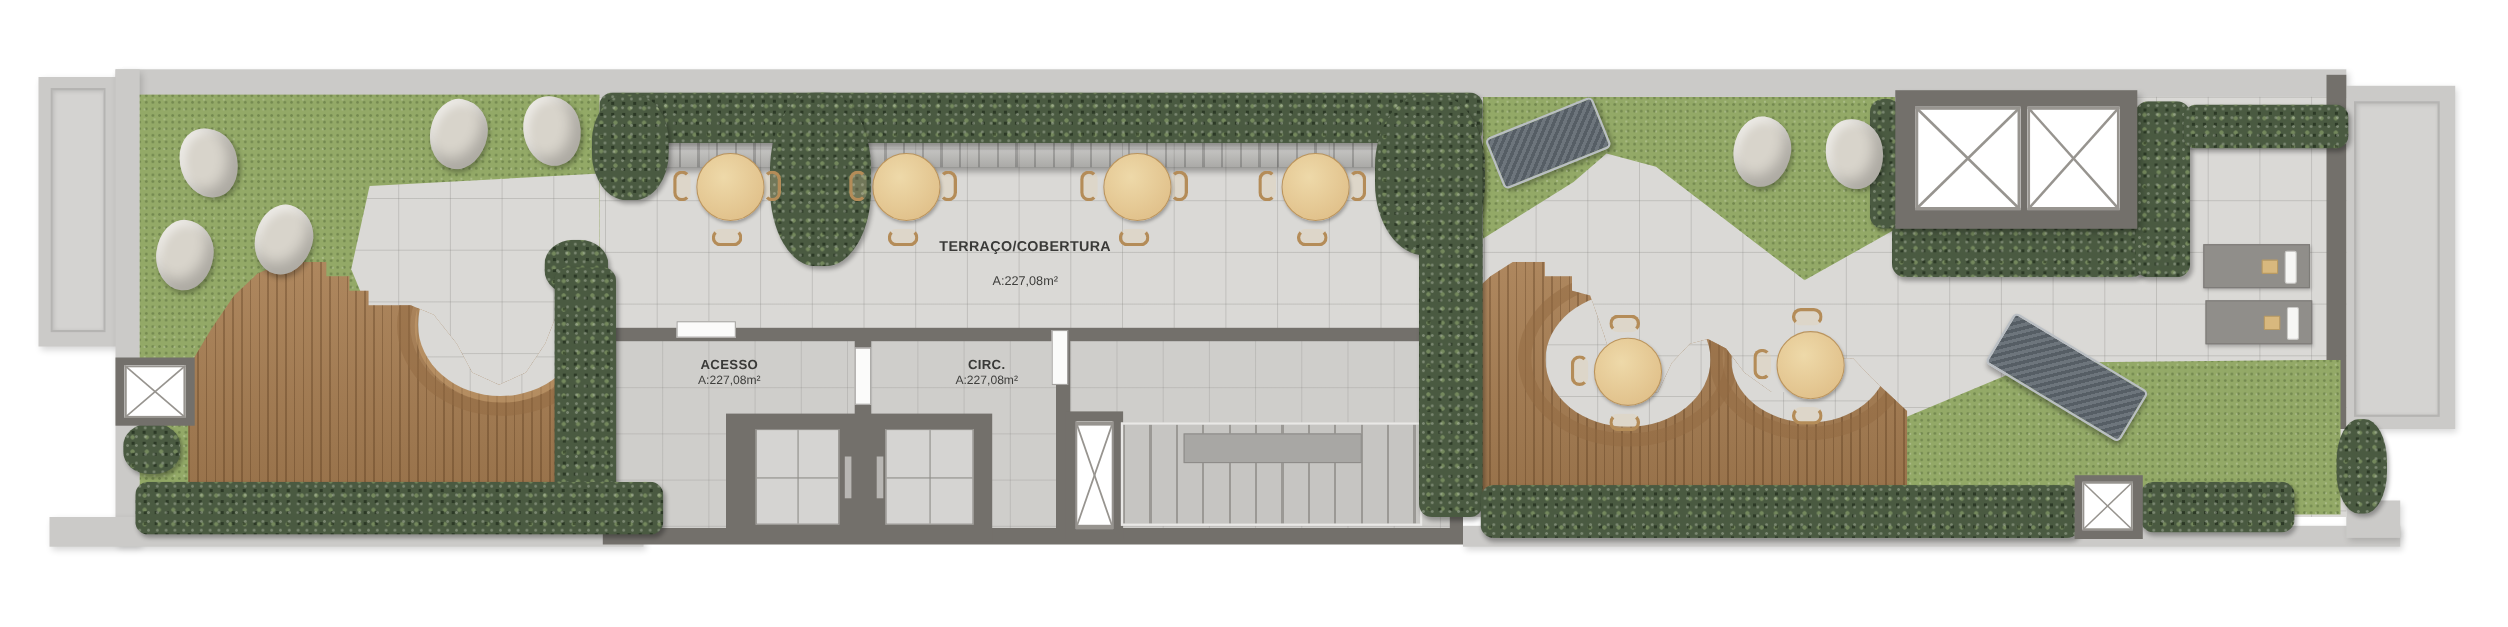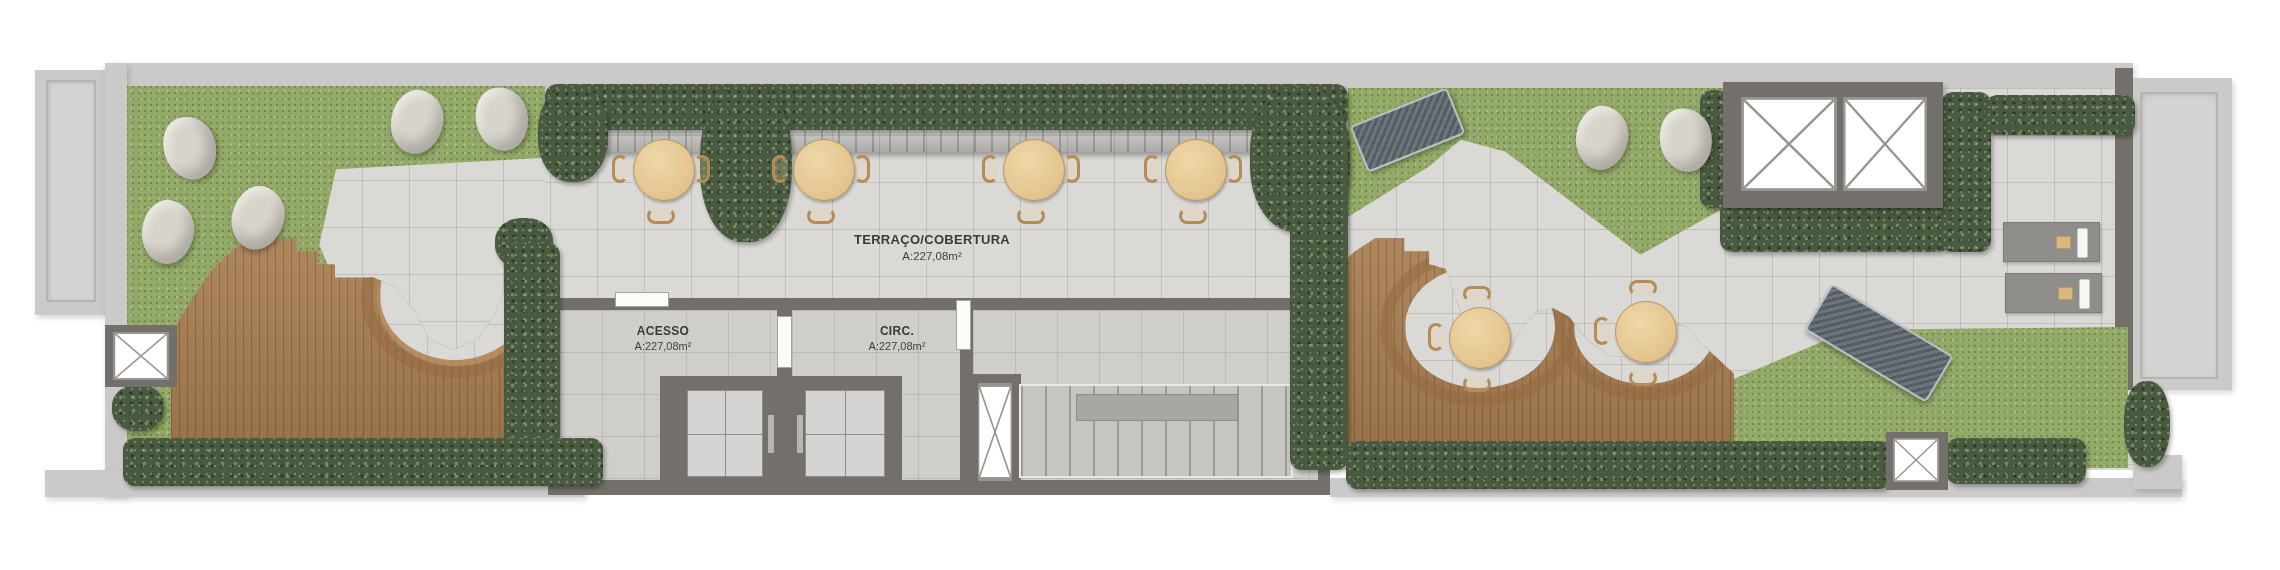--- a/index.html
+++ b/index.html
@@ -177,21 +177,21 @@
   <div class="woven" style="left:1808px;top:316px;width:142px;height:54px;transform:rotate(31deg);"></div>
   <div class="lounger-mat" style="left:2003px;top:222px;width:97px;height:40px;">
     <div class="towel" style="left:52px;top:13px;width:15px;height:13px;"></div>
     <div class="pillow" style="left:73px;top:5px;width:11px;height:30px;"></div>
   </div>
   <div class="lounger-mat" style="left:2005px;top:273px;width:97px;height:40px;">
     <div class="towel" style="left:52px;top:13px;width:15px;height:13px;"></div>
     <div class="pillow" style="left:73px;top:5px;width:11px;height:30px;"></div>
   </div>
 
-  <div class="lbl" style="left:812px;top:232px;width:240px;">TERRAÇO/COBERTURA</div>
+  <div class="lbl" style="left:812px;top:216px;width:240px;">TERRAÇO/COBERTURA</div>
   <div class="lbl-sub" style="left:812px;top:250px;width:240px;">A:227,08m²</div>
   <div class="lbl" style="left:593px;top:324px;width:140px;font-size:12px;">ACESSO</div>
   <div class="lbl-sub" style="left:593px;top:340px;width:140px;font-size:11px;">A:227,08m²</div>
   <div class="lbl" style="left:827px;top:324px;width:140px;font-size:12px;">CIRC.</div>
   <div class="lbl-sub" style="left:827px;top:340px;width:140px;font-size:11px;">A:227,08m²</div>
 
 <div class="chair" style="left:612px;top:155px;transform:rotate(0deg);"></div>
     <div class="chair" style="left:694px;top:155px;transform:rotate(180deg);"></div>
     <div class="chair" style="left:653px;top:202px;transform:rotate(-90deg);"></div>
     <div class="table" style="left:633px;top:139px;"></div>

